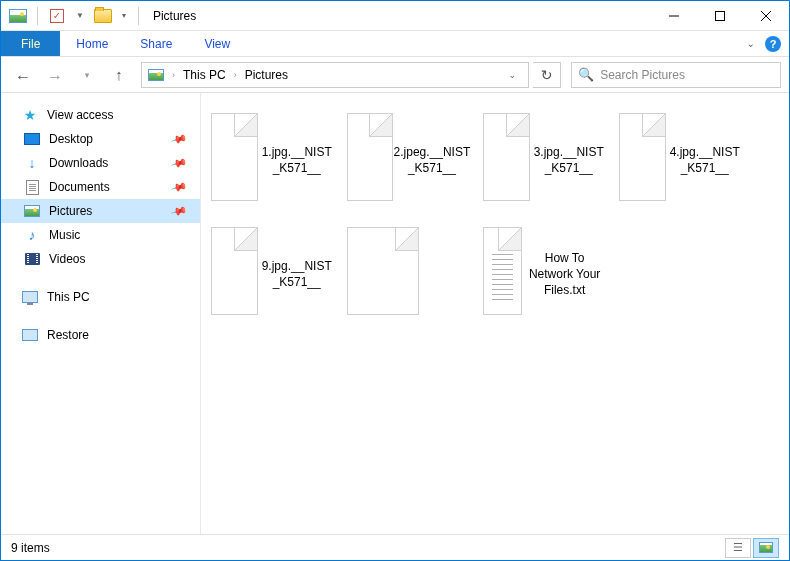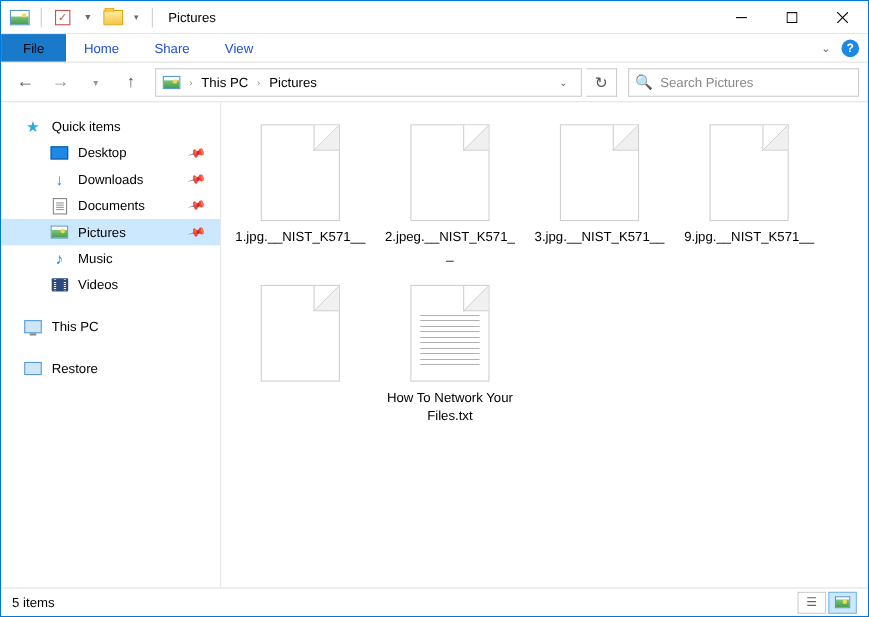--- a/index.html
+++ b/index.html
@@ -13,21 +13,21 @@
 .pic-icon{width:18px;height:14px;background:#fff;border:1px solid #5a9bd5;position:relative;display:flex;align-items:flex-end}
 .pic-icon:before{content:"";display:block;width:100%;height:7px;background:linear-gradient(#7cc67c,#4a9d4a)}
 .pic-icon:after{content:"";position:absolute;top:2px;right:2px;width:4px;height:4px;background:#ffd54f;border-radius:50%}
 .check-icon{width:14px;height:14px;border:1px solid #c75050;display:flex;align-items:center;justify-content:center;color:#c75050;font-size:10px}
 .title-sep{width:1px;height:18px;background:#ccc;margin:0 4px}
 .title-dd{font-size:8px;color:#666;padding:0 4px}
 .title-text{padding-left:6px;font-size:12px}
 .win-controls{margin-left:auto;display:flex}
 .win-btn{width:46px;height:30px;display:flex;align-items:center;justify-content:center;color:#000}
 .ribbon-tabs{height:26px;display:flex;align-items:stretch;border-bottom:1px solid #e1e1e1;background:#fff}
-.file-tab{background:#1979ca;color:#000000;padding:0 20px;display:flex;align-items:center;font-size:12px}
+.file-tab{background:#1979ca;color:#fef9c3;padding:0 20px;display:flex;align-items:center;font-size:12px}
 .rtab{padding:0 16px;display:flex;align-items:center;color:#1d4ed8}
 .ribbon-right{margin-left:auto;display:flex;align-items:center;padding-right:8px;gap:10px}
 .chev{font-size:10px;color:#666}
 .help-icon{width:16px;height:16px;border-radius:50%;background:#1e88e5;color:#fff;display:flex;align-items:center;justify-content:center;font-size:11px;font-weight:bold}
 .navbar{height:36px;display:flex;align-items:center;padding:4px 8px;gap:4px;border-bottom:1px solid #e1e1e1}
 .nav-arrow{width:28px;height:28px;display:flex;align-items:center;justify-content:center;font-size:16px;color:#999}
 .nav-arrow.enabled{color:#555}
 .breadcrumb{flex:1;height:26px;border:1px solid #ccc;display:flex;align-items:center;padding:0 4px;gap:2px;margin:0 4px}
 .bc-icon{width:20px;display:flex;justify-content:center}
 .bc-sep{color:#888;font-size:9px;padding:0 4px}
@@ -35,39 +35,39 @@
 .bc-dd{margin-left:auto;padding:0 8px;color:#666;font-size:9px}
 .refresh-btn{width:28px;height:26px;border:1px solid #ccc;border-left:none;display:flex;align-items:center;justify-content:center;margin-right:6px}
 .searchbox{width:210px;height:26px;border:1px solid #ccc;display:flex;align-items:center;padding:0 6px;gap:6px}
 .searchbox input{border:none;outline:none;flex:1;color:#0f766e;font-style:normal}
 .searchbox input::placeholder{color:#888}
 .search-icon{color:#888;font-size:13px}
 .body{flex:1;display:flex;overflow:hidden}
 .sidebar{width:200px;border-right:1px solid #e8e8e8;padding:10px 0;overflow:auto}
 .side-group{margin-bottom:14px}
 .side-item{display:flex;align-items:center;height:24px;padding-left:20px;gap:8px}
-.side-item.child{padding-left:44px}
+.side-item.child{padding-left:22px}
 .side-item.selected{background:#cce8ff}
 .pin{margin-left:auto;margin-right:14px;color:#7a7a7a;font-size:11px;transform:rotate(30deg)}
 .si-icon{width:18px;height:16px;display:flex;align-items:center;justify-content:center}
 .star{color:#29abe2;font-size:14px}
 .desktop-icon{width:16px;height:12px;background:#1e88e5;border:1px solid #0d5aa7}
 .dl-icon{color:#1e88e5;font-size:14px;font-weight:bold}
 .doc-icon{width:13px;height:15px;background:#fff;border:1px solid #888;position:relative}
 .doc-icon:before{content:"";position:absolute;top:3px;left:2px;right:2px;height:1px;background:#999;box-shadow:0 2px 0 #999,0 4px 0 #999,0 6px 0 #999}
 .music-icon{color:#1e88e5;font-size:14px}
 .video-icon{width:15px;height:12px;background:#2e4a7d;position:relative;border-radius:1px}
 .video-icon:before{content:"";position:absolute;left:2px;top:1px;bottom:1px;width:2px;background:repeating-linear-gradient(#fff,#fff 1px,transparent 1px,transparent 2px)}
 .video-icon:after{content:"";position:absolute;right:2px;top:1px;bottom:1px;width:2px;background:repeating-linear-gradient(#fff,#fff 1px,transparent 1px,transparent 2px)}
 .pc-icon{width:16px;height:12px;border:1px solid #5a9bd5;background:#cfe6f7;position:relative}
 .pc-icon:after{content:"";position:absolute;bottom:-3px;left:4px;width:6px;height:2px;background:#888}
 .net-icon{width:16px;height:12px;border:1px solid #5a9bd5;background:#cfe6f7}
 .content{flex:1;padding:14px 8px 8px 8px;overflow:auto}
 .file-grid{display:flex;flex-wrap:wrap;gap:8px 8px;align-content:flex-start}
-.file-item{width:128px;display:flex;flex-direction:column;align-items:center;padding:6px 2px}
+.file-item{width:128px;display:flex;flex-direction:row;align-items:center;padding:6px 2px}
 .file-thumb{width:72px;height:88px;background:#fff;border:1px solid #d0d0d0;position:relative;margin-bottom:6px}
 .file-thumb:before{content:"";position:absolute;top:0;right:0;width:22px;height:22px;background:linear-gradient(135deg,#fff 0%,#fff 48%,#d0d0d0 50%,#f0f0f0 52%,#f0f0f0 100%);border-left:1px solid #d0d0d0;border-bottom:1px solid #d0d0d0}
 .file-thumb.txt:after{content:"";position:absolute;top:26px;left:8px;right:8px;bottom:10px;background:repeating-linear-gradient(#b0b0b0,#b0b0b0 1px,transparent 1px,transparent 5px)}
 .file-label{text-align:center;line-height:1.35;max-width:120px;word-break:break-word}
 .statusbar{height:26px;border-top:1px solid #e1e1e1;display:flex;align-items:center;padding:0 10px;background:#fff}
 .status-right{margin-left:auto;display:flex;gap:2px}
 .view-btn{width:26px;height:20px;border:1px solid #ccc;display:flex;align-items:center;justify-content:center;font-size:11px;color:#666;background:#fff}
 .view-btn.active{background:#cce8ff;border-color:#7ab8e6}
 .refresh-glyph{font-size:14px;color:#555}
 .up-arrow{font-size:15px}
@@ -151,21 +151,21 @@
       <input type="text" placeholder="Search Pictures" style="">
     </div>
   </div>
 
   <div class="body">
 
     <div class="sidebar">
       <div class="side-group">
         <div class="side-item">
           <span class="si-icon star">★</span>
-          <span>Quick items</span>
+          <span>View access</span>
         </div>
         <div class="side-item child">
           <span class="si-icon">
               <span class="desktop-icon"></span>
             </span>
           <span>Desktop</span>
           <span class="pin">📌</span>
         </div>
         <div class="side-item child">
           <span class="si-icon dl-icon">↓</span>
@@ -224,36 +224,40 @@
           <div class="file-item">
             <div class="file-thumb"></div>
             <div class="file-label">2.jpeg.__NIST_K571__</div>
           </div>
           <div class="file-item">
             <div class="file-thumb"></div>
             <div class="file-label">3.jpg.__NIST_K571__</div>
           </div>
           <div class="file-item">
             <div class="file-thumb"></div>
+            <div class="file-label">4.jpg.__NIST_K571__</div>
+          </div>
+          <div class="file-item">
+            <div class="file-thumb"></div>
             <div class="file-label">9.jpg.__NIST_K571__</div>
           </div>
           <div class="file-item">
             <div class="file-thumb"></div>
           </div>
           <div class="file-item">
             <div class="file-thumb txt"></div>
             <div class="file-label">How To Network Your Files.txt</div>
           </div>
         </div>
     </div>
 
   </div>
 
   <div class="statusbar">
-    <span>5 items</span>
+    <span>9 items</span>
     <div class="status-right">
       <div class="view-btn">☰</div>
       <div class="view-btn active">
           <span class="pic-icon" style="width:14px;height:11px"></span>
         </div>
     </div>
   </div>
 
 </div>
 

